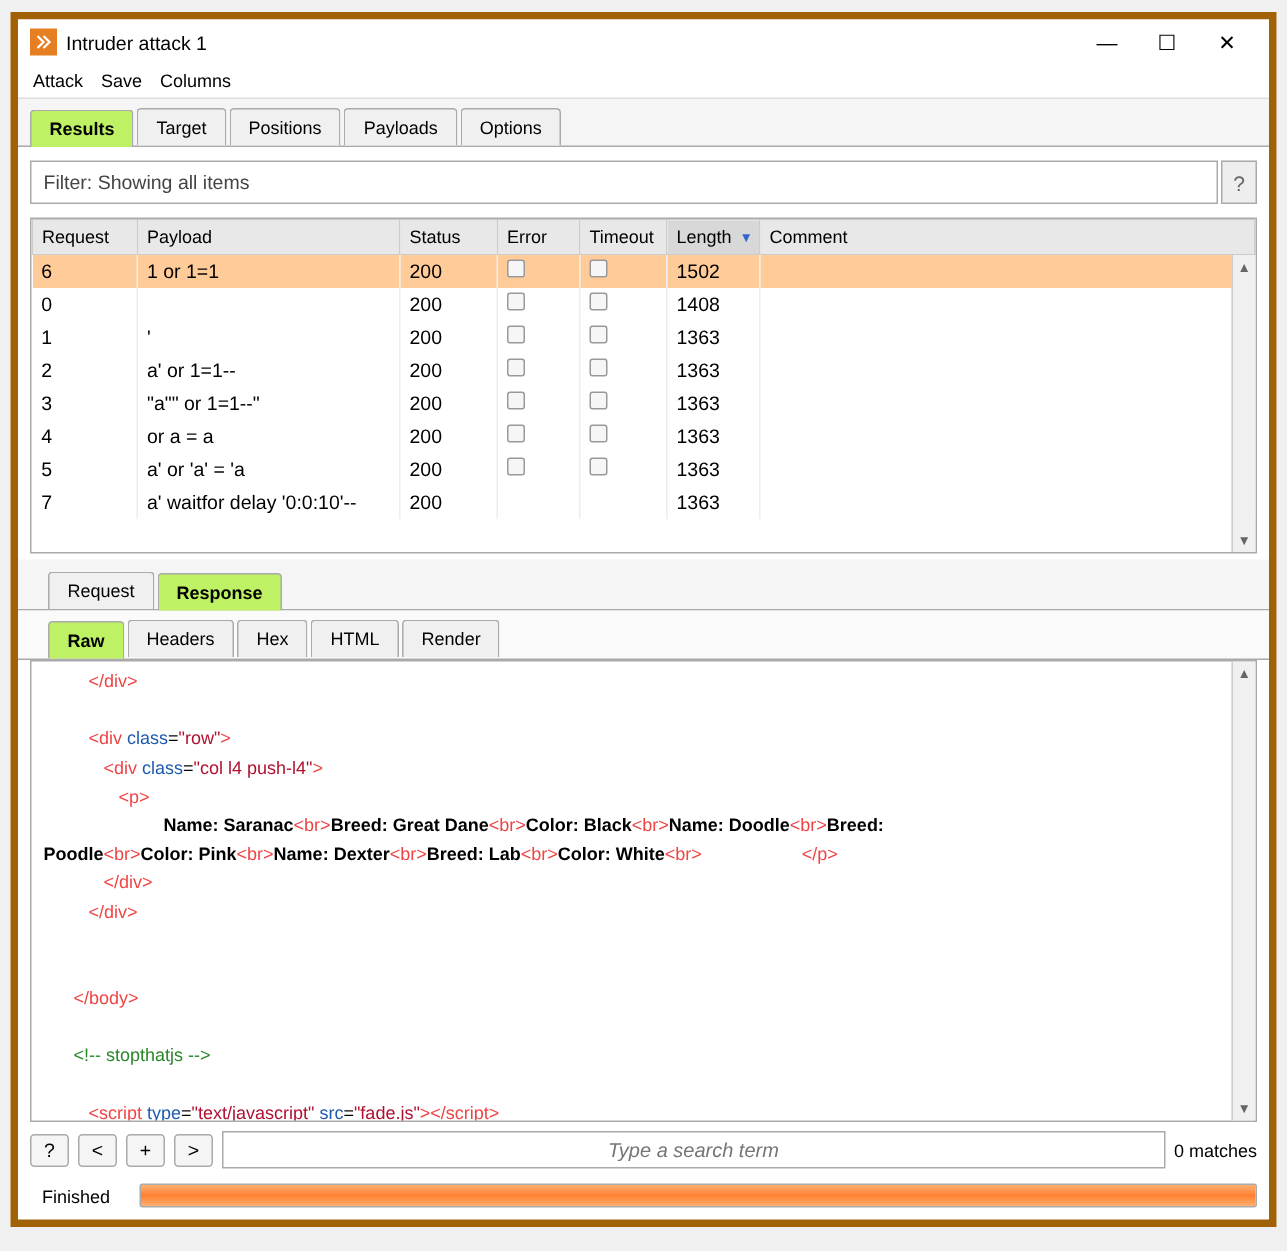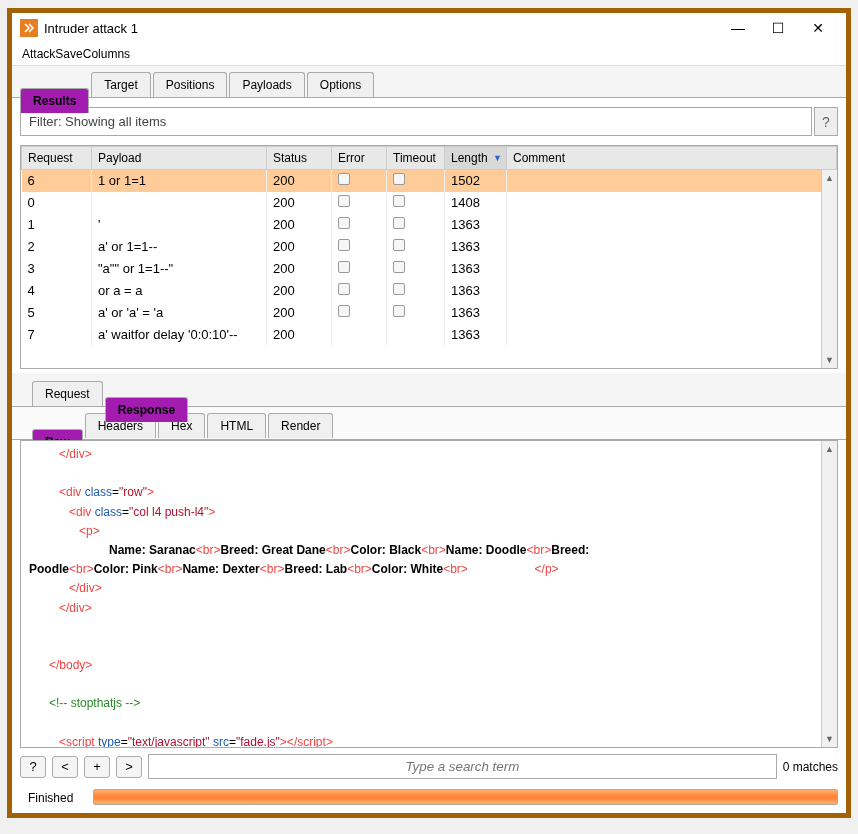--- a/index.html
+++ b/index.html
@@ -3,25 +3,25 @@
 <meta charset="utf-8">
 <style>
   * { box-sizing: border-box; margin: 0; padding: 0; }
   body { font-family: Arial, sans-serif; font-size: 12px; background: #f0f0f0; color: #000; }
   .window { width: 844px; height: 810px; margin: 8px auto; background: #fff; border: 5px solid #a16207; display: flex; flex-direction: column; }
   .titlebar { display: flex; align-items: center; height: 30px; padding: 0 8px; background: #fff; }
   .titlebar .icon { width: 18px; height: 18px; background: #e67e22; margin-right: 6px; display: flex; align-items: center; justify-content: center; }
   .titlebar .icon svg { width: 12px; height: 12px; }
   .titlebar .title { flex: 1; font-size: 13px; }
   .winbtn { width: 40px; height: 24px; display: flex; align-items: center; justify-content: center; font-size: 14px; cursor: default; }
-  .menubar { display: flex; padding: 4px 10px; font-size: 12px; border-bottom: 1px solid #ddd; }
+  .menubar { display: flex; gap: 12px; padding: 4px 10px; font-size: 12px; border-bottom: 1px solid #ddd; }
   .menubar span { cursor: default; }
   .tabrow { display: flex; padding: 6px 8px 0 8px; border-bottom: 1px solid #aaa; background: #f5f5f5; }
   .tab { padding: 5px 12px; border: 1px solid #aaa; border-bottom: none; background: #f0f0f0; margin-right: 2px; border-radius: 3px 3px 0 0; cursor: default; font-size: 12px; }
-  .tab.active { background: #a21caf; font-weight: bold; position: relative; top: 16px; }
+  .tab.active { background: #bef264; font-weight: bold; position: relative; top: 1px; }
   .filterbar { display: flex; margin: 9px 8px; }
   .filterbar .filter { flex: 1; border: 1px solid #aaa; padding: 6px 8px; background: #fff; font-size: 13px; color: #444; }
   .filterbar .help { width: 24px; border: 1px solid #aaa; display: flex; align-items: center; justify-content: center; background: #eee; font-size: 14px; color: #666; margin-left: 2px; }
   .tablewrap { border: 1px solid #aaa; margin: 0 8px; height: 224px; overflow: hidden; position: relative; background: #fff; }
   table { border-collapse: collapse; width: 100%; table-layout: fixed; }
   th { background: #e8e8e8; border: 1px solid #ccc; padding: 4px 6px; text-align: left; font-weight: normal; font-size: 12px; position: relative; }
   th.sorted { background: #d8d8d8; padding-right: 16px; }
   th .sortarr { position: absolute; right: 4px; top: 6px; color: #3366cc; font-size: 9px; }
   td { padding: 3px 6px; font-size: 13px; border-right: 1px solid #eee; height: 22px; }
   tr.selected td { background: #ffcc99; }

